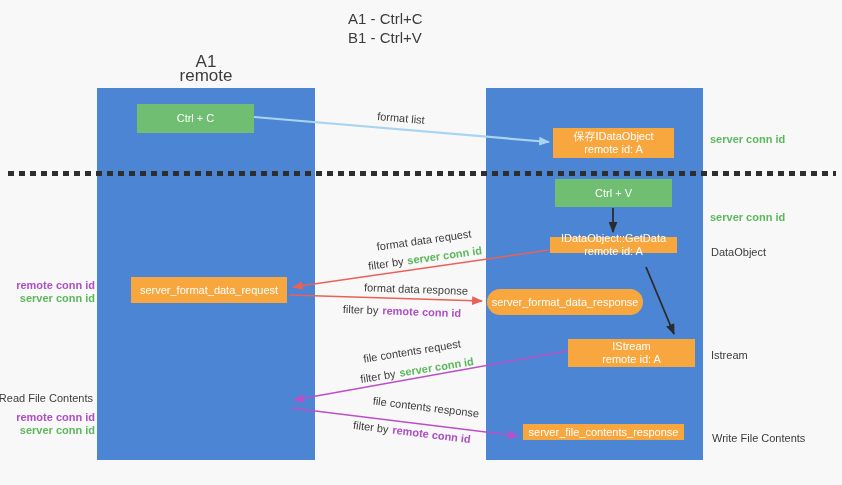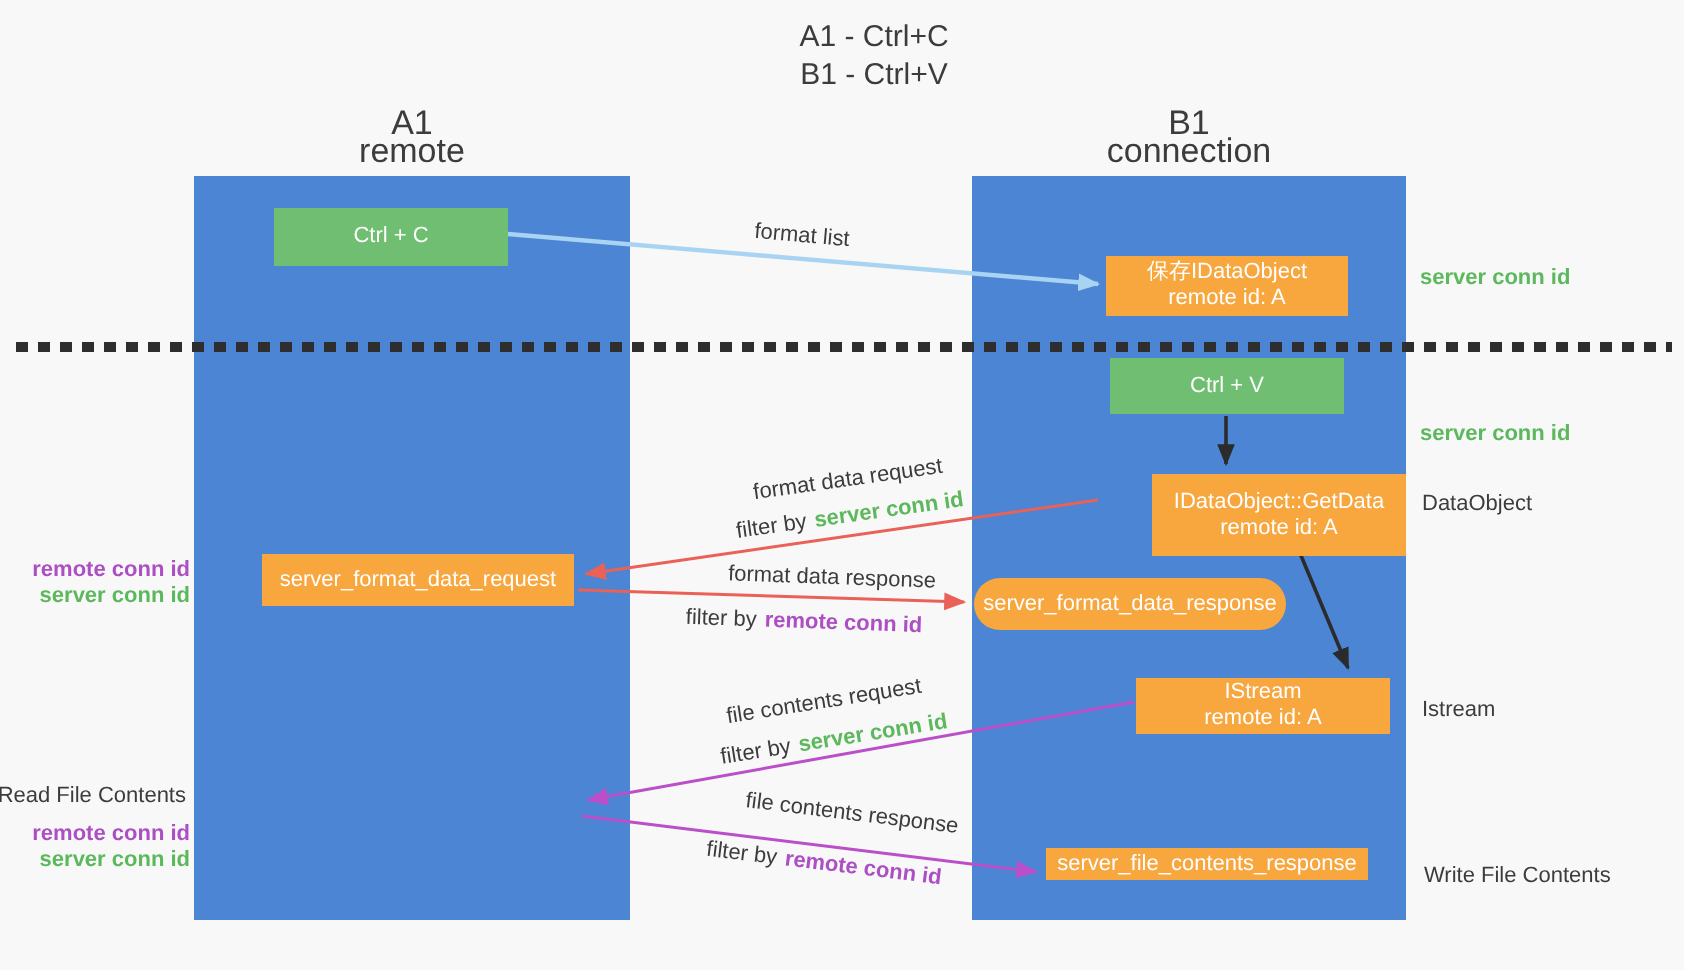--- a/index.html
+++ b/index.html
@@ -7,22 +7,22 @@
     font-family:"Liberation Sans", sans-serif;
     background:var(--background,#f8f8f8);
   }
   .stage{
     position:relative;
     width:842px;height:485px;
     overflow:hidden;
     background:var(--background,#f8f8f8);
   }
   .title{
-    position:absolute;left:337px;top:9px;width:200px;
-    text-align:center;font-size:15px;line-height:19px;
+    position:absolute;left:348px;top:9px;width:200px;
+    font-size:15px;line-height:19px;
     color:var(--text-dark,#3c3c3c);
   }
   .col-header{
     position:absolute;top:55px;width:218px;
     text-align:center;font-size:17px;line-height:14px;
     color:var(--text-dark,#3c3c3c);
   }
   .col-header.left{left:97px;}
   .col-header.right{left:486px;width:217px;}
   .column{
@@ -78,24 +78,20 @@
 
   <div class="title">
     <div>A1 - Ctrl+C</div>
     <div>B1 - Ctrl+V</div>
   </div>
 
   <div class="col-header left">
     <div>A1</div>
     <div>remote</div>
   </div>
-  <div class="col-header right">
-    <div>B1</div>
-    <div>connection</div>
-  </div>
 
   <div class="column left"></div>
   <div class="column right"></div>
 
   <div class="dotted-line"></div>
 
   <svg class="arrows" width="842" height="485">
     <defs>
       <marker id="mLightblue" viewBox="0 0 10 8" refX="9" refY="4" markerWidth="11" markerHeight="9" orient="auto" markerUnits="userSpaceOnUse">
         <path class="mk-lightblue" d="M0,0 L10,4 L0,8 z"></path>
@@ -125,21 +121,21 @@
 
   <div class="node orange" style="left:553px;top:128px;width:121px;height:30px;">
     <div>保存IDataObject</div>
     <div>remote id: A</div>
   </div>
 
   <div class="node green" style="left:555px;top:179px;width:117px;height:28px;">
     <div>Ctrl + V</div>
   </div>
 
-  <div class="node orange" style="left:550px;top:237px;width:127px;height:41px;margin-left:26px;">
+  <div class="node orange" style="left:550px;top:237px;width:127px;height:16px;">
     <div>IDataObject::GetData</div>
     <div>remote id: A</div>
   </div>
 
   <div class="node orange" style="left:131px;top:277px;width:156px;height:26px;">
     <div>server_format_data_request</div>
   </div>
 
   <div class="node orange" style="left:487px;top:289px;width:156px;height:26px;border-radius:13px;">
     <div>server_format_data_response</div>

